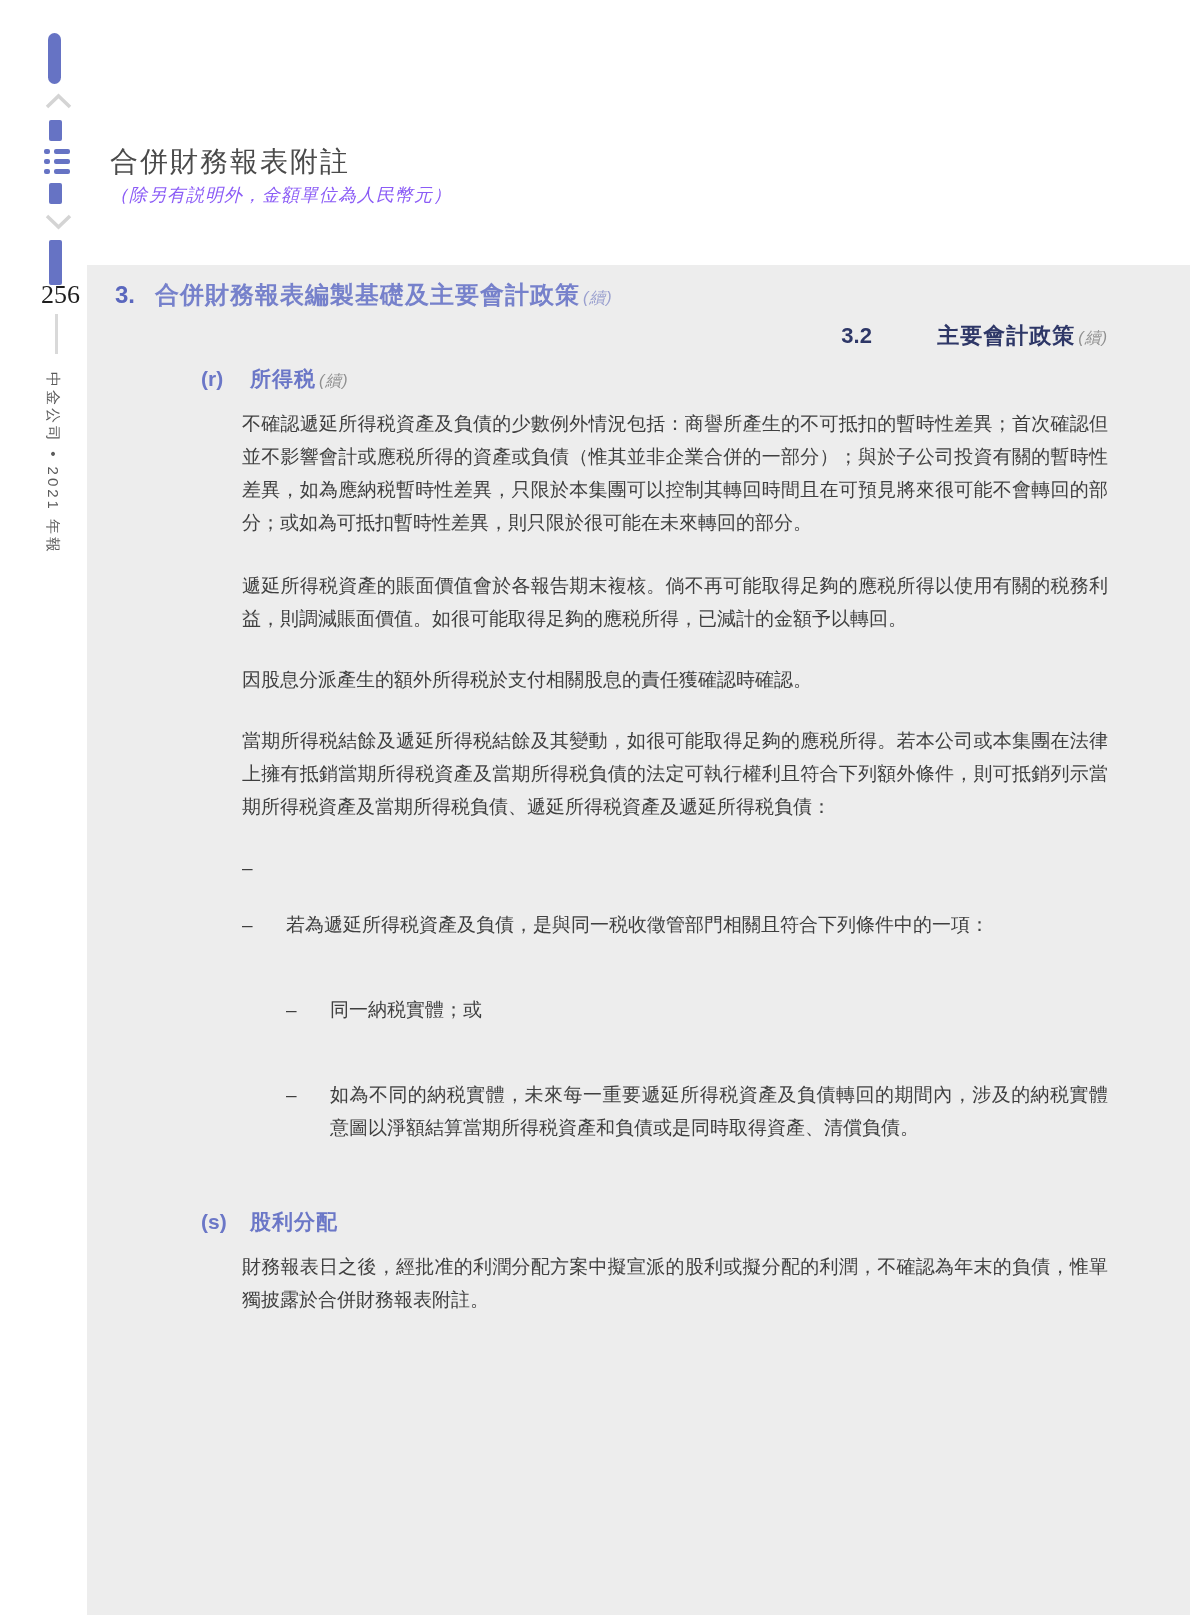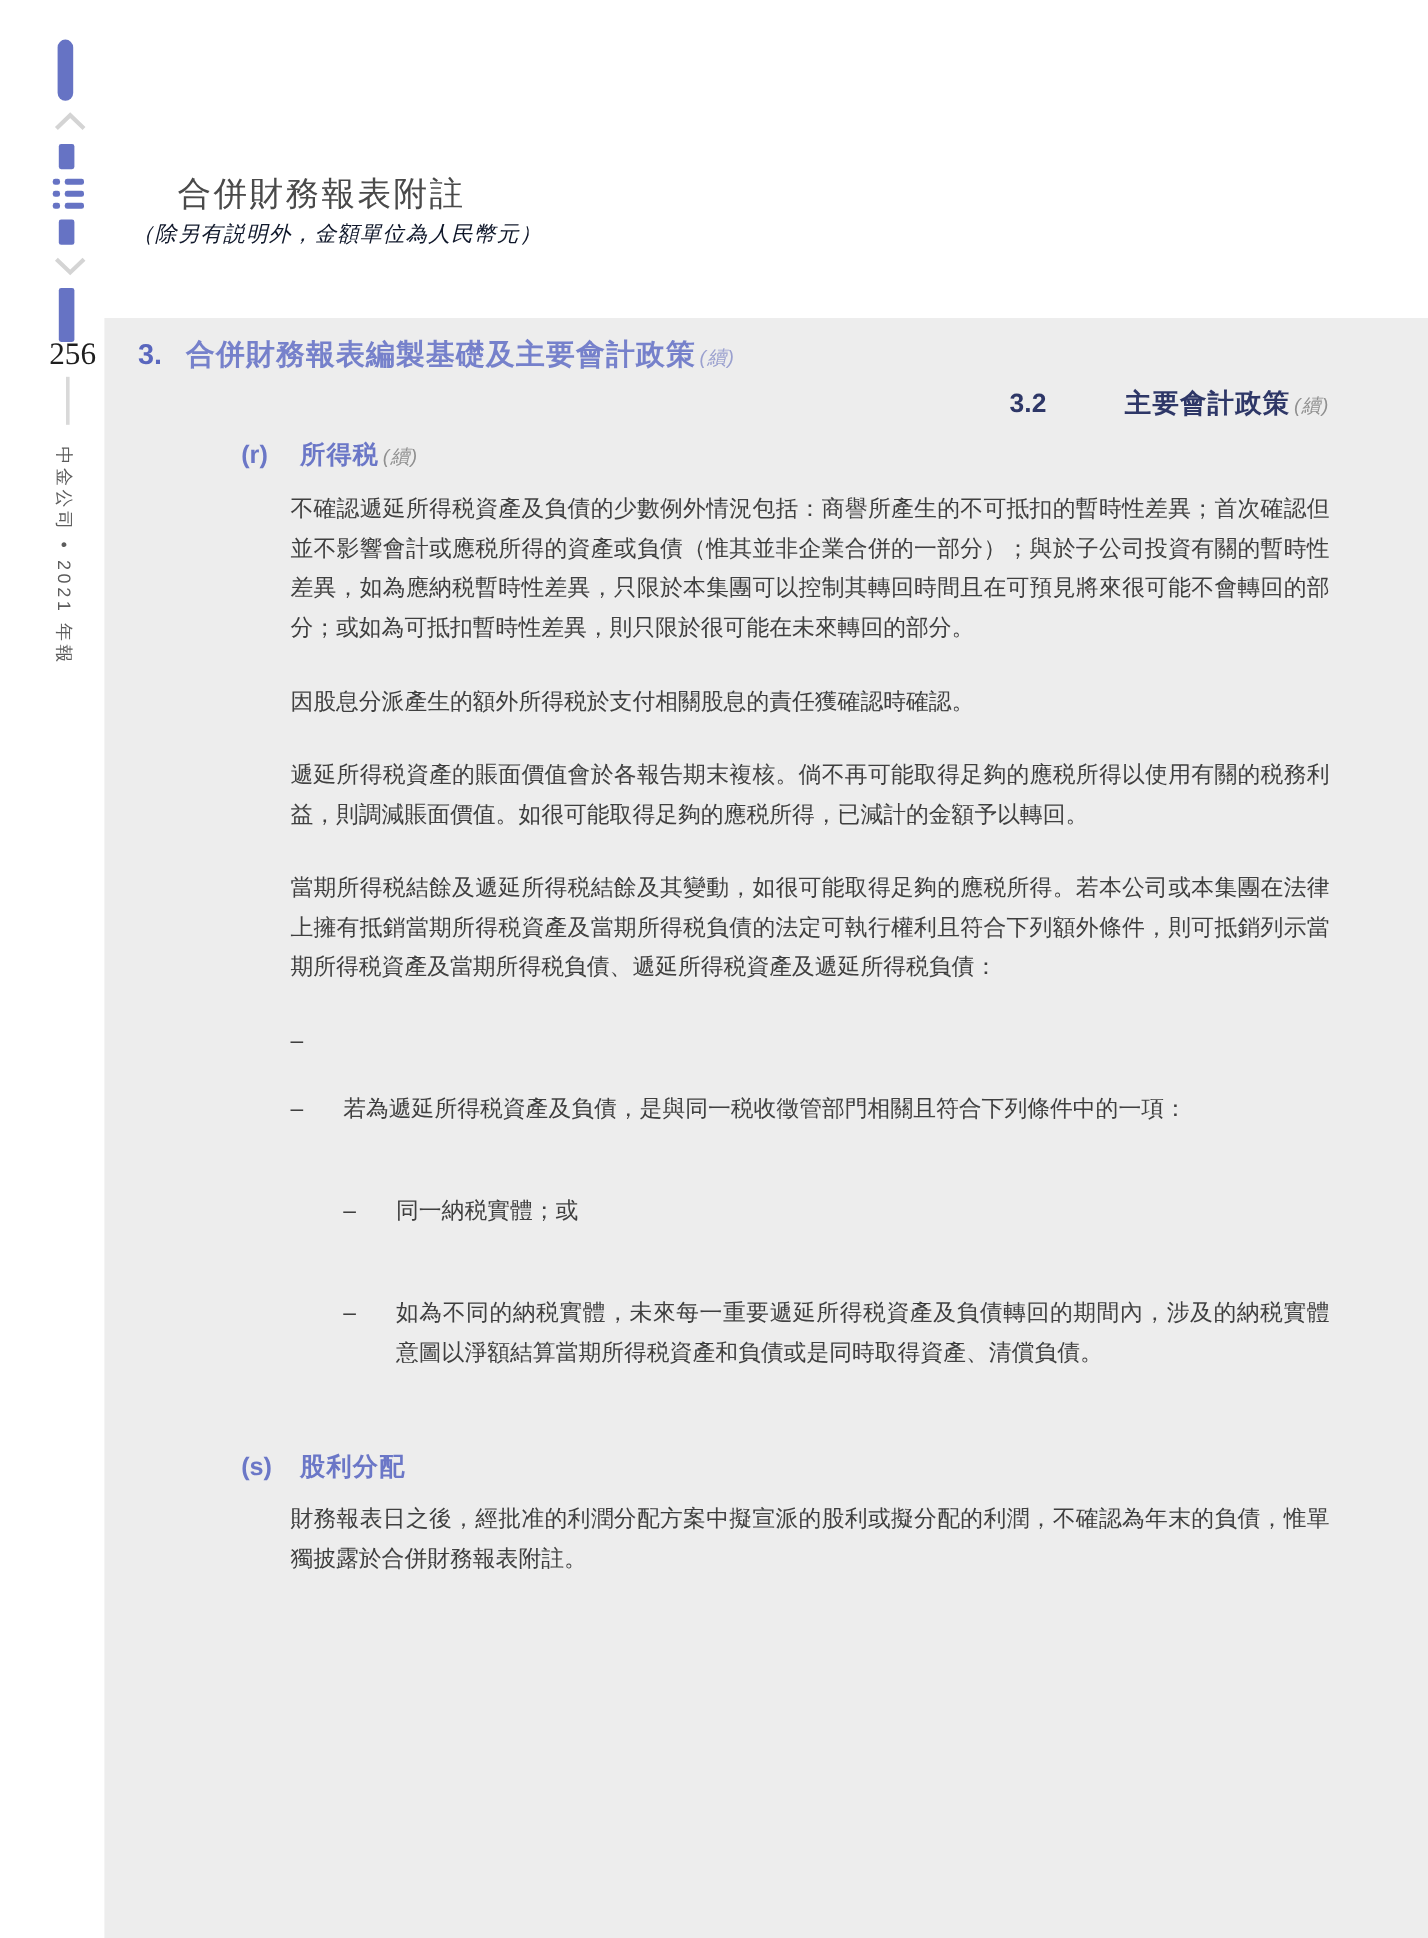--- a/index.html
+++ b/index.html
@@ -29,26 +29,25 @@
   .side-caption {
     left:62px; top:372px; transform:rotate(90deg); transform-origin:top left;
     white-space:nowrap; font-size:15px; letter-spacing:3px; color:#5c5c5c;
   }
 
   
   .doc-title {
     position:absolute; left:110px; top:143px;
     font-family:"Liberation Serif", serif; font-size:28px; letter-spacing:2px;
     color:#4a4a4a;
-    margin-left:38px;
   }
   .doc-subtitle {
     position:absolute; left:110px; top:183px;
     font-family:"Liberation Serif", serif; font-style:italic;
-    font-size:18px; letter-spacing:1px; color:#0f172a;
+    font-size:18px; letter-spacing:1px; color:#8b5cf6;
   }
 
   
   .panel {
     position:absolute; left:87px; top:265px; width:1103px; height:1350px;
     background:#ededed; box-sizing:border-box; padding:14px 82px 0 155px;
   }
 
   .sec-row    { display:flex; align-items:baseline; margin-left:-127px; }
   .sec-num    { flex:none; width:40px; font-size:24px; font-weight:700; color:#5a67be; }
@@ -137,22 +136,22 @@
       <span class="subsec-title"><span>主要會計政策</span><span class="cont-gray">(續)</span></span>
     </div>
 
     <div class="item-row">
       <span class="item-label">(r)</span>
       <span class="item-title"><span>所得税</span><span class="cont-gray">(續)</span></span>
     </div>
 
     <div class="body-copy">
       <p class="lead">不確認遞延所得税資產及負債的少數例外情況包括：商譽所產生的不可抵扣的暫時性差異；首次確認但並不影響會計或應税所得的資產或負債（惟其並非企業合併的一部分）；與於子公司投資有關的暫時性差異，如為應納税暫時性差異，只限於本集團可以控制其轉回時間且在可預見將來很可能不會轉回的部分；或如為可抵扣暫時性差異，則只限於很可能在未來轉回的部分。</p>
+      <p>遞延所得税資產的賬面價值會於各報告期末複核。倘不再可能取得足夠的應税所得以使用有關的税務利益，則調減賬面價值。如很可能取得足夠的應税所得，已減計的金額予以轉回。</p>
       <p>因股息分派產生的額外所得税於支付相關股息的責任獲確認時確認。</p>
-      <p>遞延所得税資產的賬面價值會於各報告期末複核。倘不再可能取得足夠的應税所得以使用有關的税務利益，則調減賬面價值。如很可能取得足夠的應税所得，已減計的金額予以轉回。</p>
       <p>當期所得税結餘及遞延所得税結餘及其變動，如很可能取得足夠的應税所得。若本公司或本集團在法律上擁有抵銷當期所得税資產及當期所得税負債的法定可執行權利且符合下列額外條件，則可抵銷列示當期所得税資產及當期所得税負債、遞延所得税資產及遞延所得税負債：</p>
 
       <div class="bullet">
         <span class="dash">–</span>
       </div>
 
       <div class="bullet">
         <span class="dash">–</span>
         <p class="btxt">若為遞延所得税資產及負債，是與同一税收徵管部門相關且符合下列條件中的一項：</p>
       </div>

